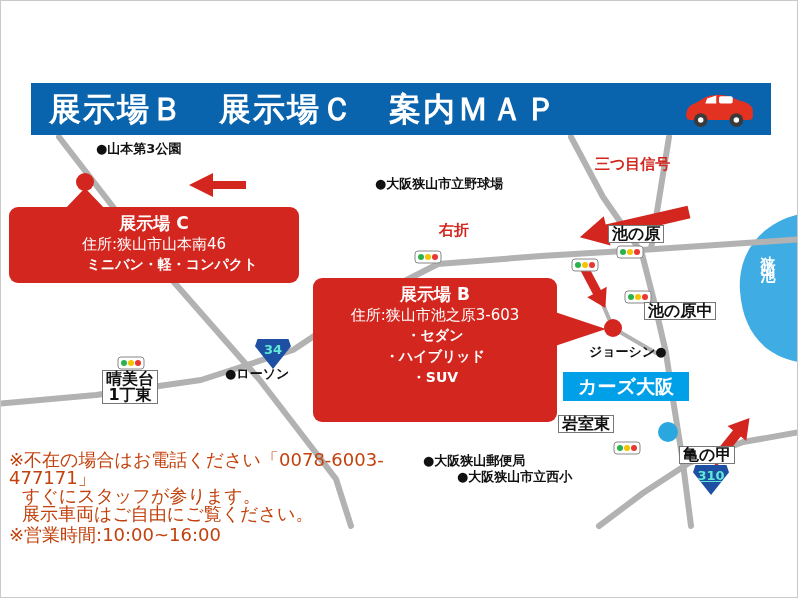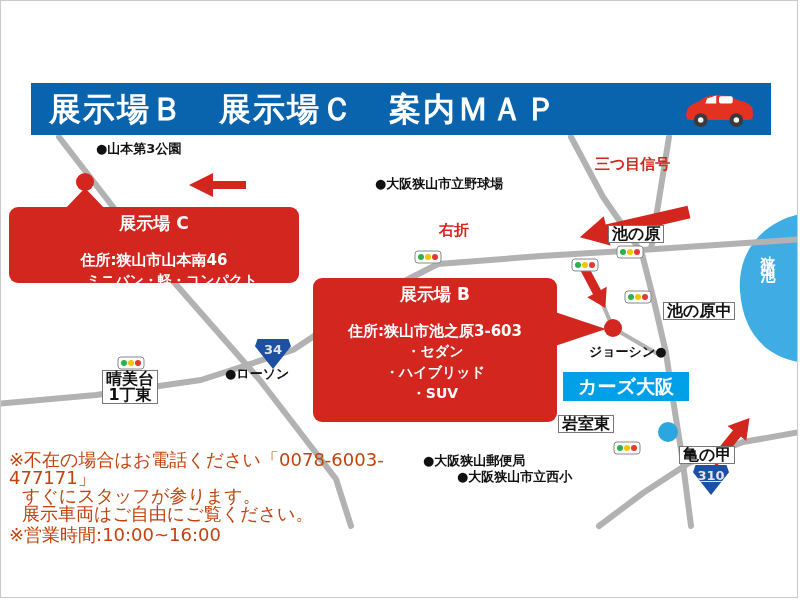--- a/index.html
+++ b/index.html
@@ -36,39 +36,39 @@
     position:absolute; background:#fff; border:1px solid #777;
     font-size:16px; font-weight:bold; color:#111; line-height:16px;
     padding:0 3px; text-align:center; white-space:nowrap;
   }
   
   .callout {
     position:absolute; background:#d3261f; border-radius:9px;
     color:#fff; text-align:center; padding-top:5px;
   }
   .c-title { font-size:17px; font-weight:bold; line-height:22px; }
-  .c-addr  { font-size:15px; font-weight:bold; line-height:20px;margin-top:16px; }
+  .c-addr  { font-size:15px; font-weight:normal; line-height:20px; }
   .c-line  { font-size:14px; font-weight:bold; line-height:20px;padding-left:36px; }
   .b-line  { font-size:14px; font-weight:bold; line-height:21px; }
   
   .store-box {
     position:absolute; left:562px; top:371px; width:126px; height:29px;
     background:#00a0e9; color:#fff; font-size:19px; font-weight:bold;
     text-align:center; line-height:29px; white-space:nowrap;
   }
   
   .lake-label {
     position:absolute; left:757px; top:243px; writing-mode:vertical-rl;
     color:#fff; font-size:15px; font-weight:bold; letter-spacing:6px;
   }
   
   .route-sign {
     position:absolute; width:36px; height:30px; background:#1d50a2;
     clip-path:polygon(7% 0, 93% 0, 100% 24%, 50% 100%, 0 24%);
-    color:#e5e5e5; font-size:13px; font-weight:bold; text-align:center;
+    color:#5eead4; font-size:13px; font-weight:bold; text-align:center;
     line-height:21px;
   }
   
   .footer {
     position:absolute; left:8px; top:450px; width:420px;
     font-size:18px; font-weight:normal; color:#c2410c; line-height:18px;
   }
   .footer .indent { margin-left:13px; }
   .footer .gap { margin-top:3px; }
 </style>
@@ -155,21 +155,21 @@
   <div class="lbl" style="left:95px; top:140px;">●山本第3公園</div>
   <div class="lbl" style="left:374px; top:175px;">●大阪狭山市立野球場</div>
   <div class="lbl red" style="left:594px; top:155px;">三つ目信号</div>
   <div class="lbl red" style="left:438px; top:221px;">右折</div>
   <div class="lbl" style="left:588px; top:343px;">ジョーシン●</div>
   <div class="lbl" style="left:224px; top:365px;">●ローソン</div>
   <div class="lbl" style="left:422px; top:428px;margin-top:24px;">●大阪狭山郵便局</div>
   <div class="lbl" style="left:456px; top:468px;">●大阪狭山市立西小</div>
 
   <div class="boxed" style="left:607px; top:224px;">池の原</div>
-  <div class="boxed" style="left:662px; top:301px;">池の原中</div>
+  <div class="boxed" style="left:643px; top:301px;">池の原中</div>
   <div class="boxed" style="left:101px; top:369px;">
     <div>晴美台</div>
     <div>1丁東</div>
   </div>
   <div class="boxed" style="left:557px; top:414px;">岩室東</div>
   <div class="boxed" style="left:678px; top:445px;">亀の甲</div>
 
   <div class="route-sign" style="left:254px; top:338px;">
     <span>34</span>
   </div>

